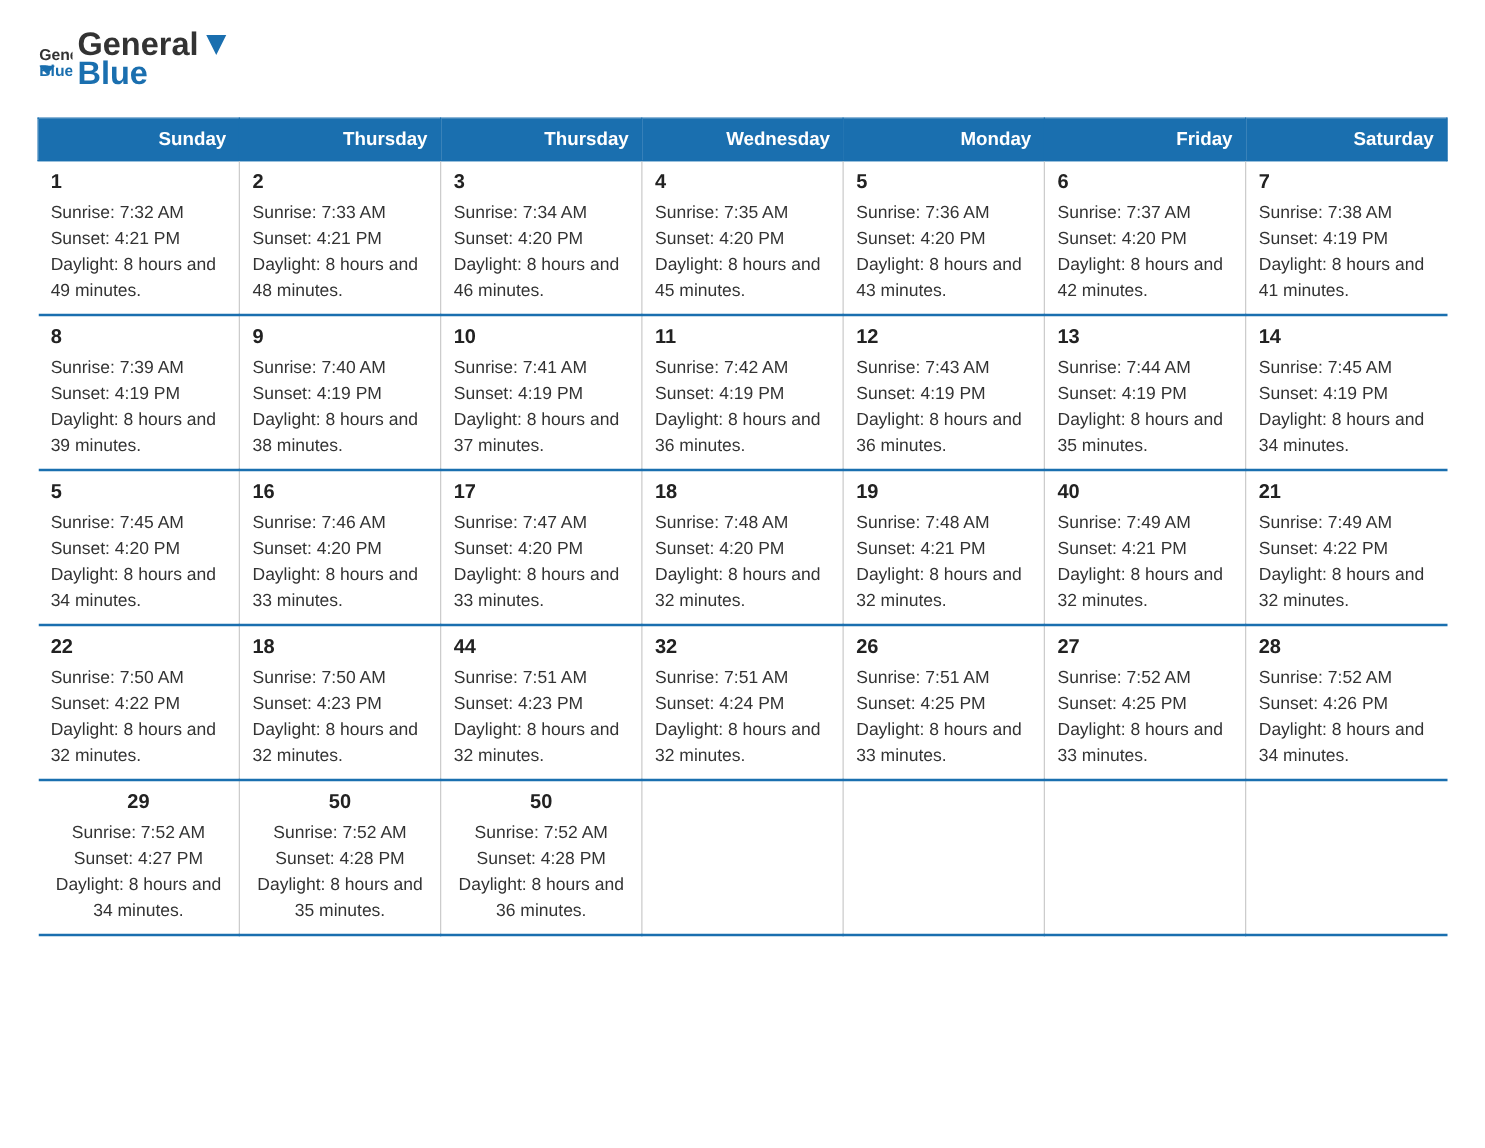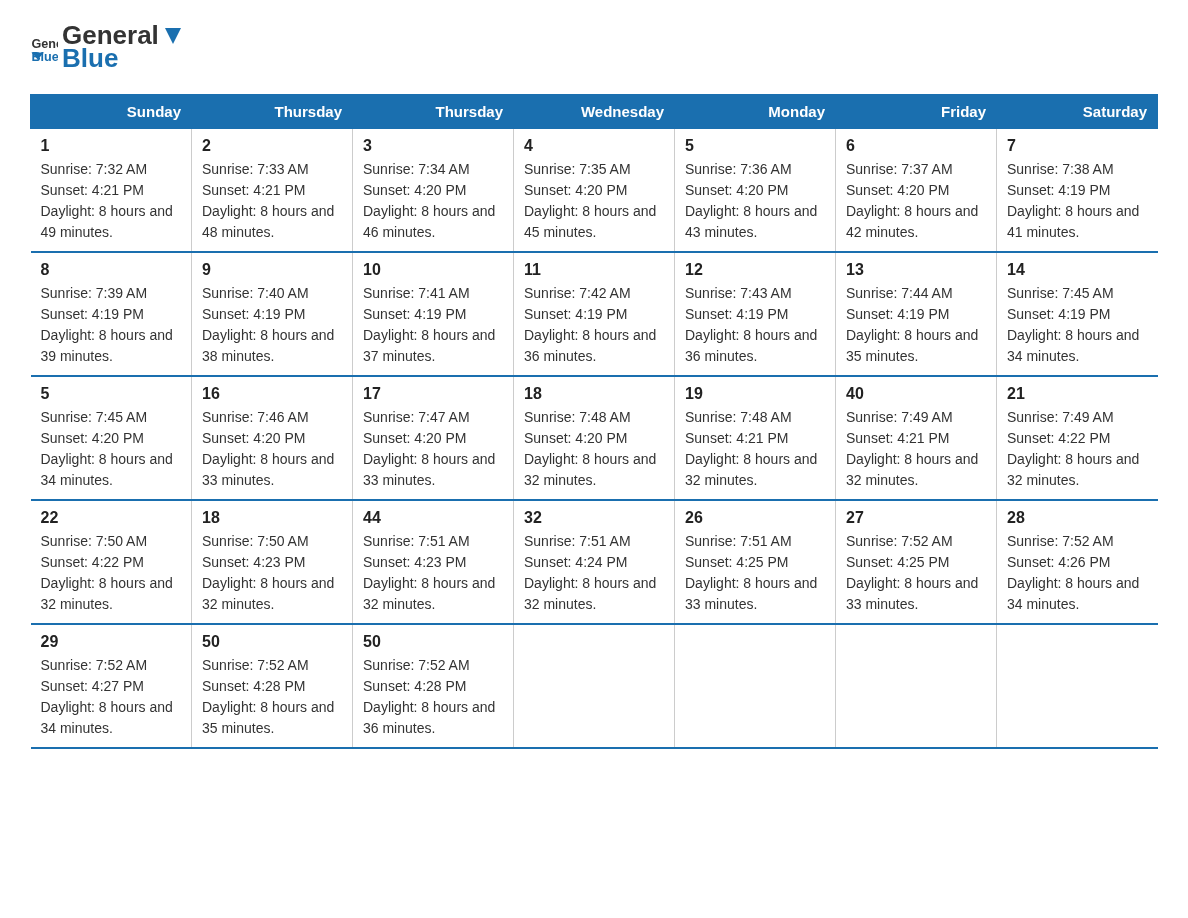--- a/index.html
+++ b/index.html
@@ -76,20 +76,21 @@
       display: block;
       margin-bottom: 4px;
     }
     .day-info {
       font-size: 14px;
       line-height: 1.5;
       color: #333;
     }
     tbody tr:last-child {
       border-bottom: 2px solid #1a6faf;
+      text-align: center;
     }
     .empty-cell {
       background: #fff;
     }
   </style>
 </head>
 <body>
 
 <div class="header">
   <div class="logo">

